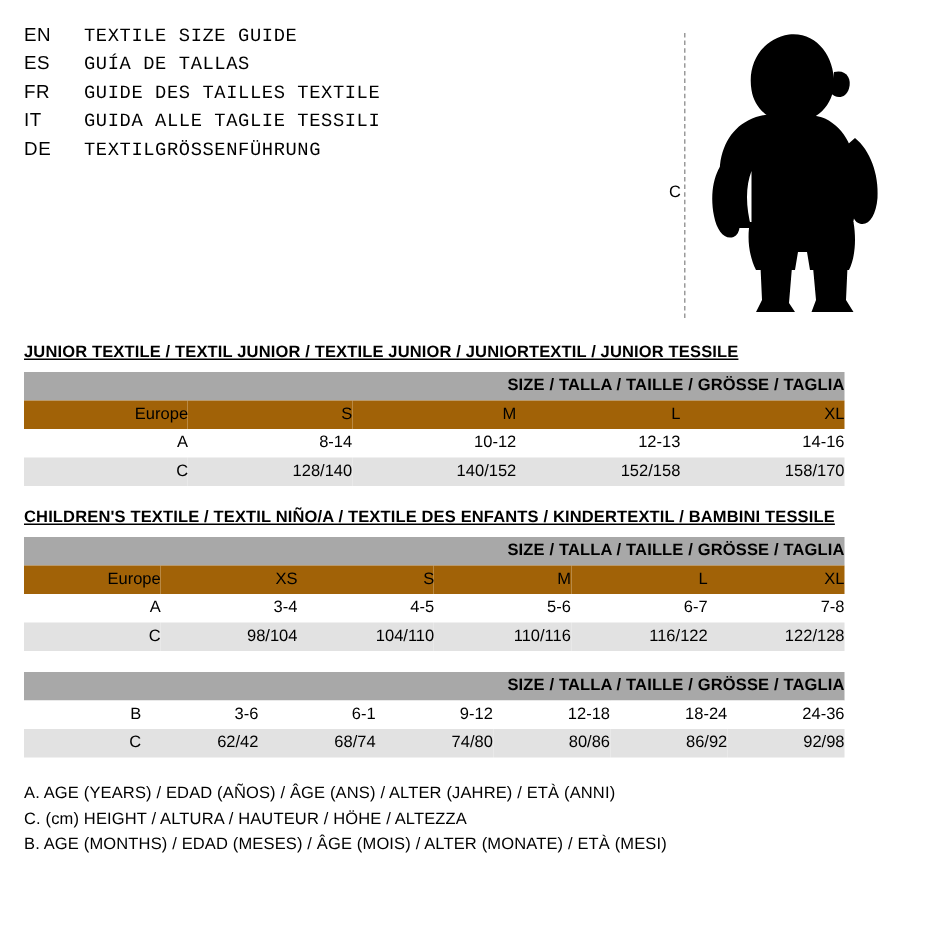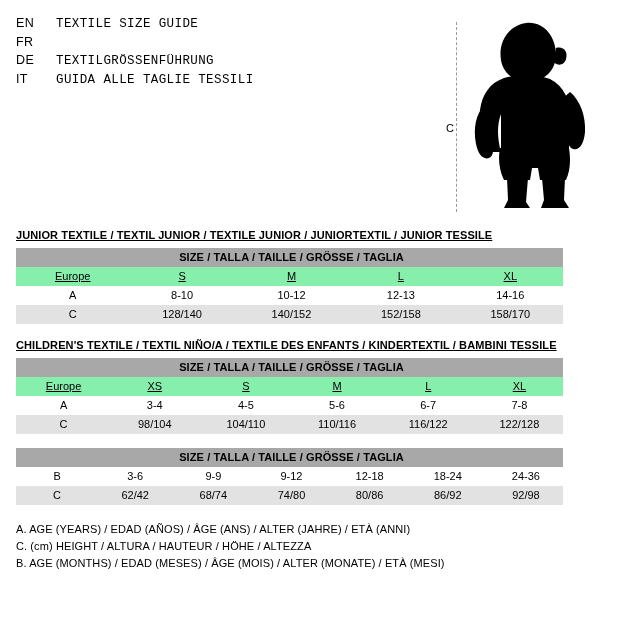--- a/index.html
+++ b/index.html
@@ -91,35 +91,34 @@
     text-transform: uppercase;
     text-decoration: underline;
   }
   table.sz {
     width: 100%;
     border-collapse: collapse;
     table-layout: fixed;
     font-size: 11px;
   }
   table.sz td, table.sz th {
-    text-align: center;
+    text-align: right;
     font-weight: normal;
     padding: 3px 0 3px 4px;
     line-height: 13px;
     white-space: nowrap;
   }
   tr.head td {
     background: #a8a8a8;
     font-weight: bold;
     font-size: 11px;
     letter-spacing: 0.1px;
   }
   tr.sub td {
-    background: #86efac;
-    text-decoration: underline;
+    background: #a16207;
   }
   tr.row-light td {
     background: #ffffff;
   }
   tr.row-gray td {
     background: #e2e2e2;
   }
   .col-key { width: 80px; }
 
   
@@ -137,29 +136,34 @@
 
 <div class="page">
 
   <div class="header">
     <div class="titles">
       <div class="title-row">
         <span class="lang">EN</span>
         <span class="title-txt">TEXTILE SIZE GUIDE</span>
       </div>
       <div class="title-row">
+        <span class="lang">ES</span>
+        <span class="title-txt">GUÍA DE TALLAS</span>
+      </div>
+      <div class="title-row">
         <span class="lang">FR</span>
+        <span class="title-txt">GUIDE DES TAILLES TEXTILE</span>
+      </div>
+      <div class="title-row">
+        <span class="lang">IT</span>
+        <span class="title-txt">GUIDA ALLE TAGLIE TESSILI</span>
       </div>
       <div class="title-row">
         <span class="lang">DE</span>
         <span class="title-txt">TEXTILGRÖSSENFÜHRUNG</span>
-      </div>
-      <div class="title-row">
-        <span class="lang">IT</span>
-        <span class="title-txt">GUIDA ALLE TAGLIE TESSILI</span>
       </div>
     </div>
 
     <div class="figure-wrap">
       <div class="dashline"></div>
       <div class="c-label">C</div>
       <div class="baby">
         <svg width="130" height="195" viewBox="0 0 130 195" xmlns="http://www.w3.org/2000/svg">
           <g fill="#000000">
 
@@ -193,21 +197,21 @@
       </tr>
       <tr class="sub">
         <td class="col-key">Europe</td>
         <td>S</td>
         <td>M</td>
         <td>L</td>
         <td>XL</td>
       </tr>
       <tr class="row-light">
         <td class="col-key">A</td>
-        <td>8-10</td>
+        <td>8-14</td>
         <td>10-12</td>
         <td>12-13</td>
         <td>14-16</td>
       </tr>
       <tr class="row-gray">
         <td class="col-key">C</td>
         <td>128/140</td>
         <td>140/152</td>
         <td>152/158</td>
         <td>158/170</td>
@@ -253,21 +257,21 @@
 
   <div class="section">
     <table class="sz">
       <tbody>
           <tr class="head">
         <td colspan="7">SIZE / TALLA / TAILLE / GRÖSSE / TAGLIA</td>
       </tr>
       <tr class="row-light">
         <td class="col-key">B</td>
         <td>3-6</td>
-        <td>9-9</td>
+        <td>6-1</td>
         <td>9-12</td>
         <td>12-18</td>
         <td>18-24</td>
         <td>24-36</td>
       </tr>
       <tr class="row-gray">
         <td class="col-key">C</td>
         <td>62/42</td>
         <td>68/74</td>
         <td>74/80</td>

